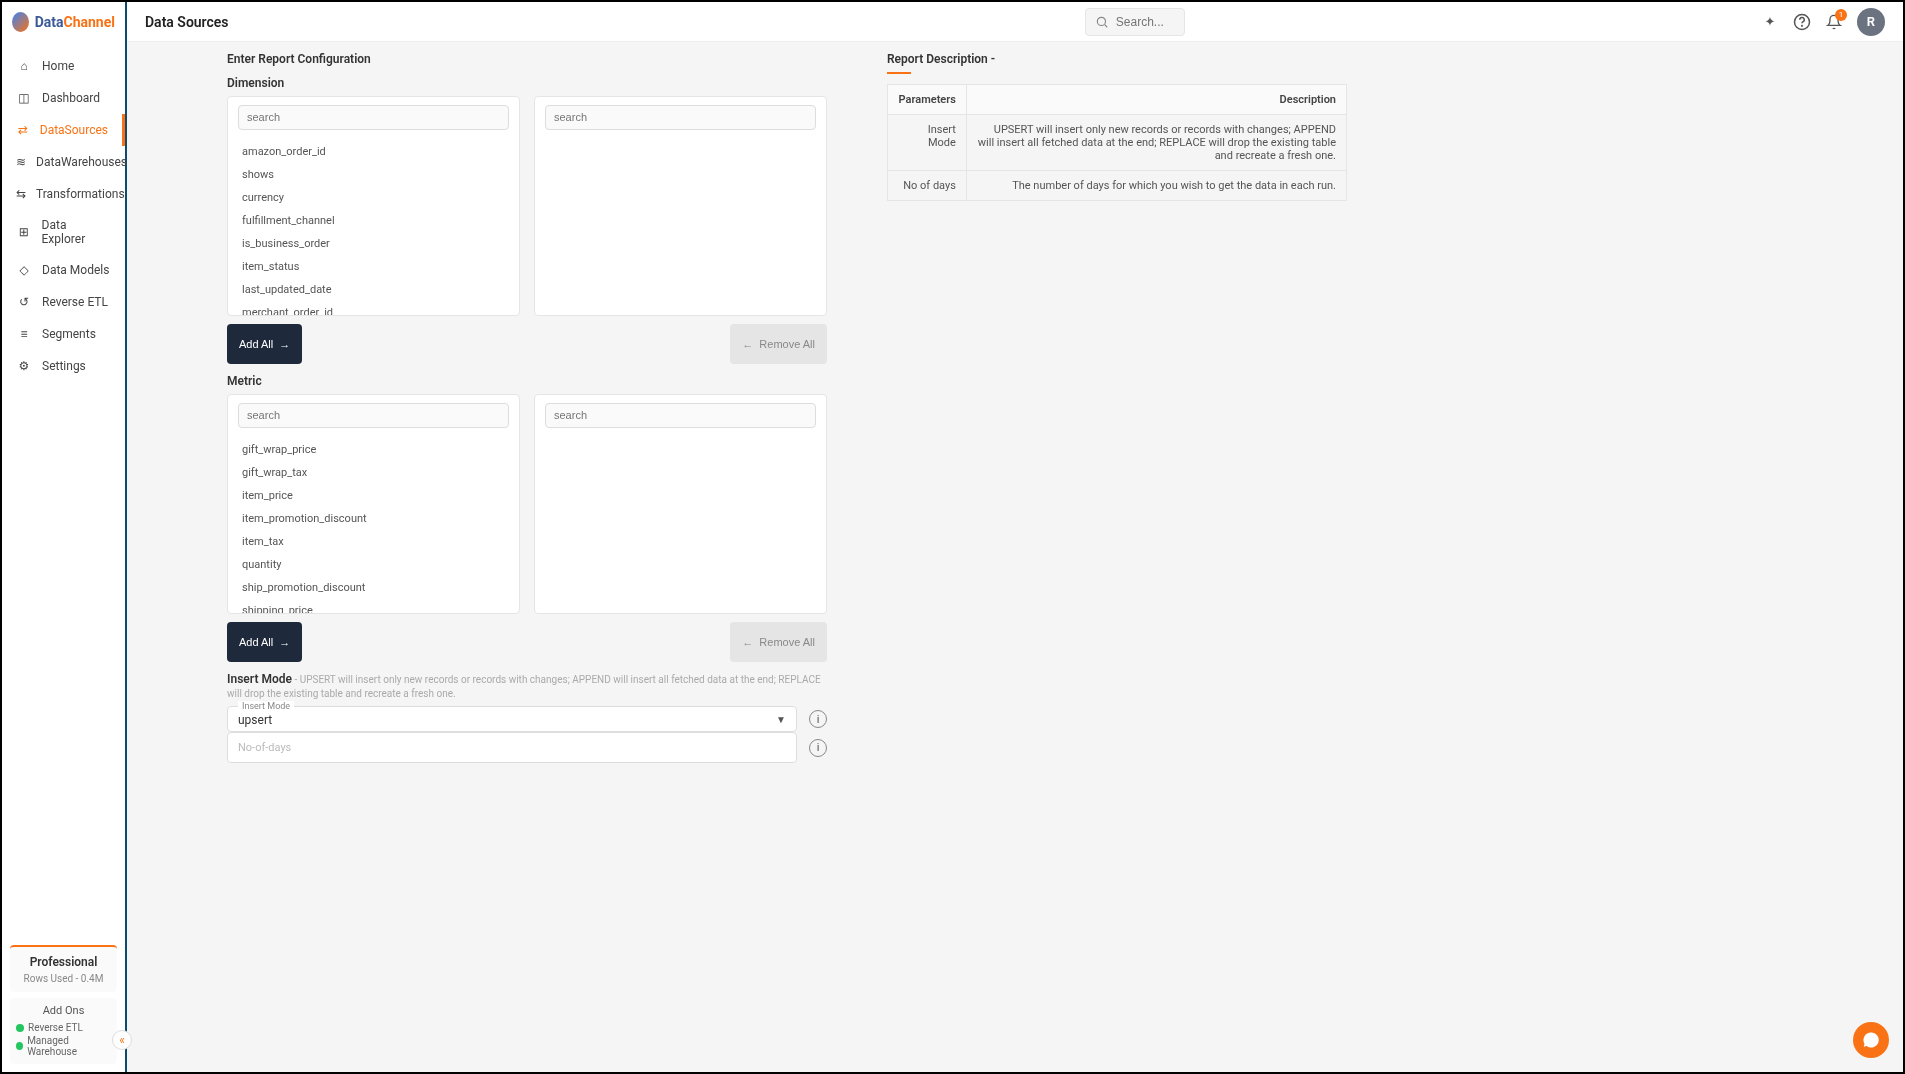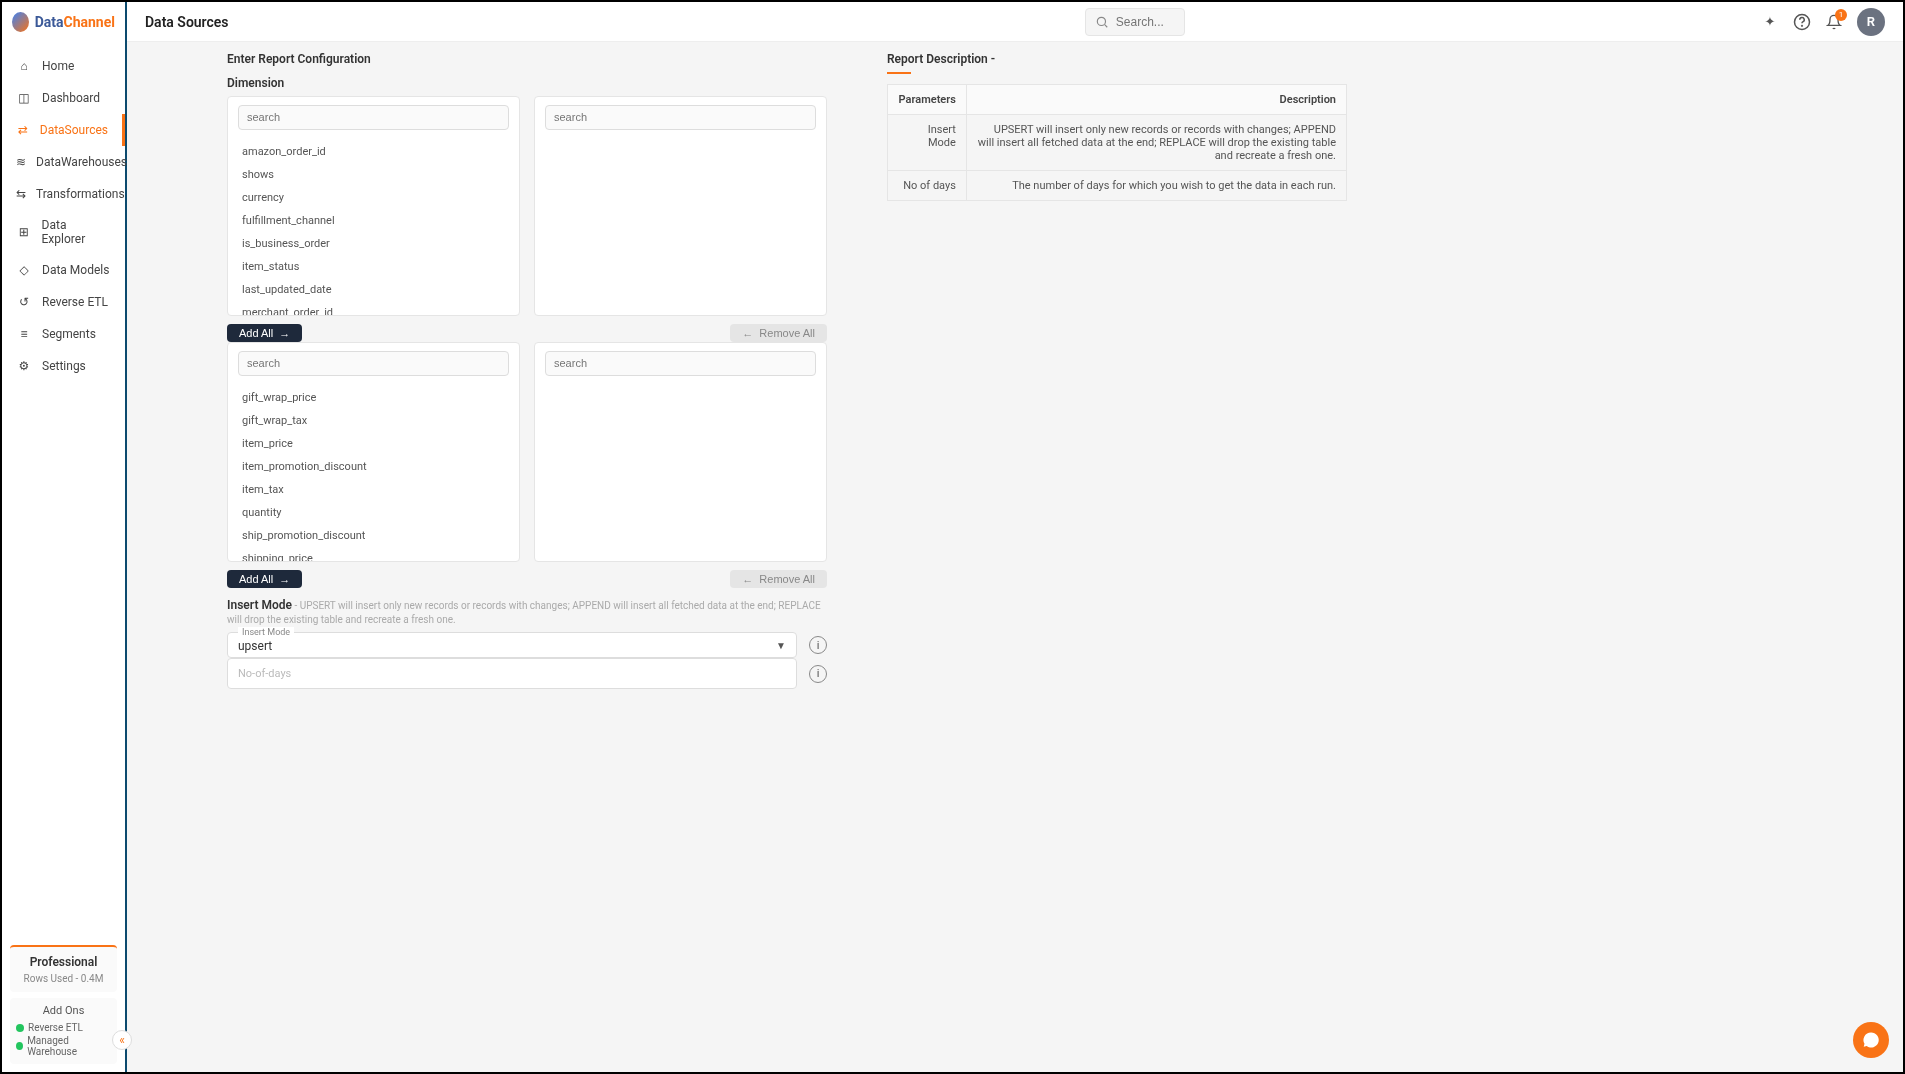--- a/index.html
+++ b/index.html
@@ -50,21 +50,21 @@
 .dual-box { display: flex; gap: 14px; }
 .listbox-wrap { flex: 1; border: 1px solid #e5e5e5; border-radius: 4px; background: #fff; display: flex; flex-direction: column; height: 220px; }
 .listbox-search { border: 1px solid #ddd; border-radius: 4px; margin: 8px 10px; padding: 5px 8px; font-size: 11px; background: #fafafa; }
 .listbox-search input { border: none; background: transparent; outline: none; width: 100%; font-size: 11px; }
 .listbox { flex: 1; overflow-y: auto; padding: 2px 6px; }
 .listbox::-webkit-scrollbar { width: 6px; }
 .listbox::-webkit-scrollbar-thumb { background: #ccc; border-radius: 3px; }
 .list-item { padding: 5px 8px; font-size: 11px; color: #555; cursor: pointer; border-radius: 3px; }
 
 .btn-row { display: flex; justify-content: space-between; margin-top: 8px; }
-.btn { display: inline-flex; align-items: center; gap: 6px; padding: 3px 12px; border-radius: 4px; font-size: 11px; cursor: pointer; border: none; }
+.btn { display: inline-flex; align-items: center; gap: 6px; padding: 14px 12px; border-radius: 4px; font-size: 11px; cursor: pointer; border: none; }
 .btn-dark { background: #1e293b; color: #fff; }
 .btn-light { background: #e5e5e5; color: #888; }
 
 .select-wrap { position: relative; border: 1px solid #ddd; border-radius: 4px; background: #fff; padding: 6px 10px 4px; }
 .select-float-label { position: absolute; top: -6px; left: 10px; background: #fff; padding: 0 4px; font-size: 9px; color: #888; }
 .select-value { font-size: 12px; color: #333; }
 .select-caret { position: absolute; right: 10px; top: 50%; transform: translateY(-50%); font-size: 10px; color: #555; }
 .info-icon { width: 18px; height: 18px; border-radius: 50%; border: 1px solid #888; display: inline-flex; align-items: center; justify-content: center; font-size: 11px; color: #555; margin-left: 12px; cursor: pointer; }
 .field-row { display: flex; align-items: center; }
 .field-row .select-wrap, .field-row .text-input { flex: 1; }
@@ -215,20 +215,21 @@
           <button class="btn btn-dark">
               <span>Add All</span> 
               <span>→</span>
             </button>
           <button class="btn btn-light">
               <span>←</span> 
               <span>Remove All</span>
             </button>
         </div>
 
+        <div class="field-label">Metric</div>
         <div class="dual-box">
           <div class="listbox-wrap">
             <div class="listbox-search"><input placeholder="search" style=""></div>
             <div class="listbox" id="met-list">
                 <div class="list-item">gift_wrap_price</div>
                 <div class="list-item">gift_wrap_tax</div>
                 <div class="list-item">item_price</div>
                 <div class="list-item">item_promotion_discount</div>
                 <div class="list-item">item_tax</div>
                 <div class="list-item">quantity</div>

